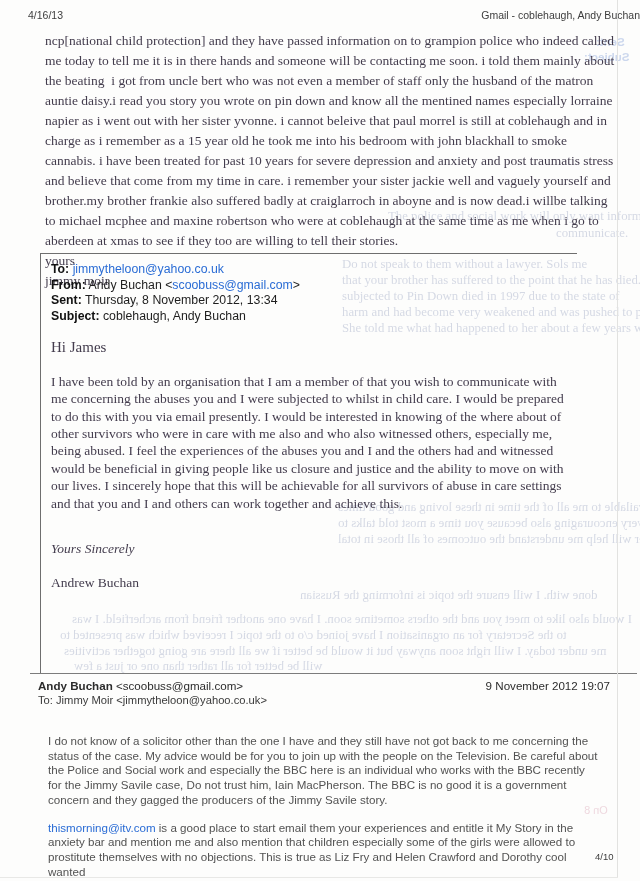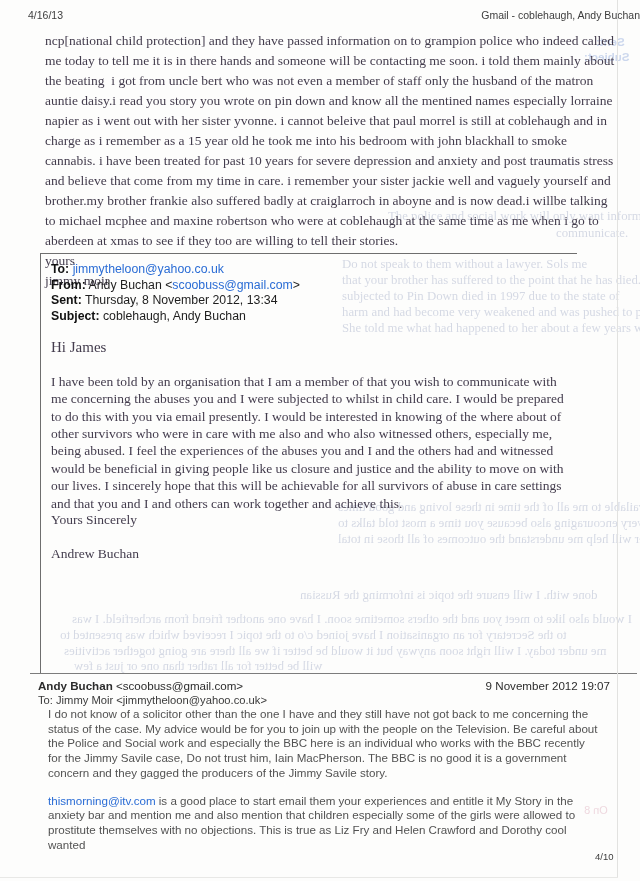--- a/index.html
+++ b/index.html
@@ -38,37 +38,37 @@
     border-top:1.5px solid #6e6e6e; border-left:1.5px solid #6e6e6e;
     padding:8px 0 0 10px;
   }
   .q-hdr {
     font-family:"Liberation Sans", sans-serif; font-size:12.3px; line-height:15.7px; color:#1e1e1e;
   }
   .q-hdr b { font-weight:bold; color:#111; }
   a.lnk { color:#2a6cd5; text-decoration:none; cursor:pointer; }
   .q-greeting { margin-top:14px; font-size:15px; color:#433c4d; }
   .q-body { margin-top:17px; width:524px; font-size:13.5px; line-height:17.4px; color:#433c4d; }
-  .q-signoff { margin-top:0; font-size:13.5px; }
+  .q-signoff { margin-top:29px; font-size:13.5px;font-style:italic; }
   .q-sig { margin-top:18px; font-size:13.5px; }
   
   .msg-divider {
     position:absolute; top:673px; left:30px; width:607px; height:0;
     border-top:1.5px solid #7c7c7c;
   }
   
   .second-email {
     position:absolute; top:679px; left:38px; width:572px;
     font-family:"Liberation Sans", sans-serif;
   }
   .se-hdr { display:flex; justify-content:space-between; font-size:11.6px; color:#2c2c2c; }
   .se-hdr .nm { font-weight:bold;text-align:center; }
   .se-date { font-size:11.6px; color:#2c2c2c; }
   .se-to { margin-top:2px; font-size:11.2px; color:#3a3a3a; }
-  .se-body { margin-top:1px; padding-left:10px; width:562px; font-size:11.6px; line-height:14.7px; color:#525252; }
+  .se-body { margin-top:28px; padding-left:10px; width:562px; font-size:11.6px; line-height:14.7px; color:#525252; }
   .se-body .p2 { margin-top:13px; }
   
   .edge-v { position:absolute; top:0; left:617px; width:1px; height:878px; background:#e2e2e0; }
   .edge-h { position:absolute; top:877px; left:0; width:618px; height:1px; background:#e8e8e6; }
   
   .bleed {
     position:absolute; white-space:nowrap; pointer-events:none;
     color:#aeb6cd; opacity:.5; filter:blur(.5px);
     font-family:"Liberation Serif", serif; font-size:12.8px;
   }

